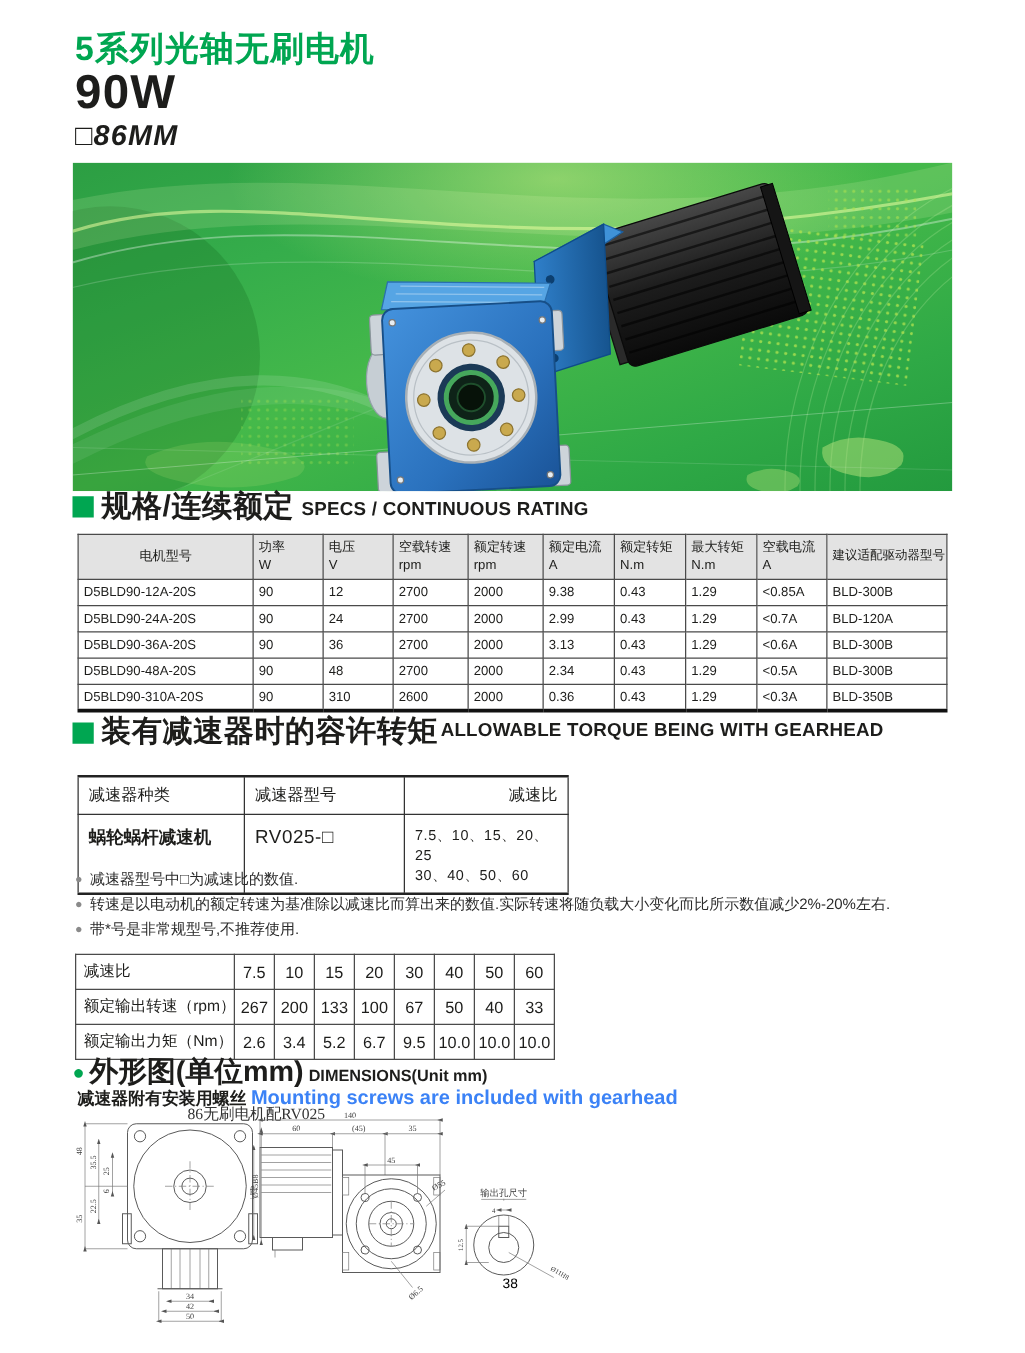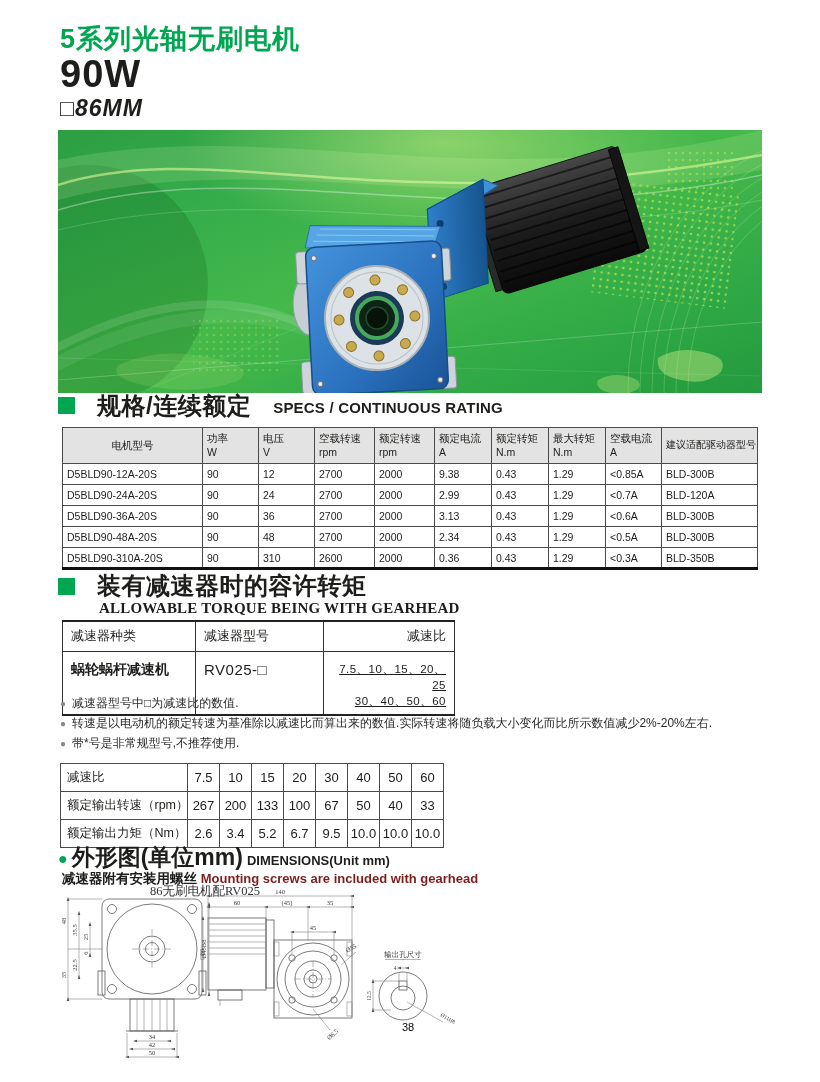--- a/index.html
+++ b/index.html
@@ -11,25 +11,25 @@
   .header{position:absolute;left:60px;top:24px;}
   .series-title{font-size:27px;font-weight:700;color:#00a651;letter-spacing:1px;line-height:1.15;}
   .power{font-size:38px;font-weight:700;letter-spacing:1px;line-height:1.05;color:#1d1d1b;}
   .frame-size{font-size:23px;font-weight:700;letter-spacing:1px;color:#1d1d1b;font-style:italic;}
 
   
   .banner{position:absolute;left:58px;top:130px;width:704px;height:263px;overflow:hidden;}
   .banner svg{display:block;}
 
   
-  .sec-head{position:absolute;display:flex;align-items:flex-end;gap:22px;}
+  .sec-head{position:absolute;display:flex;align-items:flex-end;gap:6px;}
   .sq{width:17px;height:17px;background:#00a651;display:inline-block;margin-bottom:4px;flex:0 0 auto;}
   .sec-cn{font-size:24px;font-weight:700;line-height:1;letter-spacing:.5px;}
   .sec-en{font-size:15px;font-weight:700;margin-bottom:2px;letter-spacing:.2px;}
-  .sec2-txt{display:flex;flex-direction:column;font-family:Liberation Serif, serif;}
+  .sec2-txt{display:flex;flex-direction:row;}
   .sec2-txt .sec-en{margin:2px 0 0 2px;}
 
   
   table.spec{position:absolute;left:62px;top:427px;width:695px;border-collapse:collapse;
              table-layout:fixed;font-size:10.5px;border:1px solid #222;}
   .spec th,.spec td{border:1px solid #4a4a4a;padding:1px 4px;text-align:left;font-weight:400;overflow:hidden;white-space:nowrap;}
   .spec thead th{background:#e3e3e3;height:36px;vertical-align:middle;}
   .spec thead th.c{text-align:center;}
   .spec thead th.small{font-size:10px;}
   .spec td{height:21px;}
@@ -38,41 +38,41 @@
 
   
   table.gear{position:absolute;left:62px;top:620px;width:392px;border-collapse:collapse;table-layout:fixed;
              border:1px solid #222;border-top:2px solid #222;border-bottom:2px solid #222;font-size:13px;}
   .gear th,.gear td{border:1px solid #333;padding:2px 8px;font-weight:400;}
   .gear thead th{height:30px;text-align:left;vertical-align:middle;}
   .gear thead th.r{text-align:right;}
   .gear td{height:64px;vertical-align:top;padding-top:9px;}
   .gear .gtype{font-weight:700;font-size:14px;margin-left:43px;}
   .gear .gmodel{font-size:15px;font-weight:500;letter-spacing:.5px;}
-  .gear .gratio{text-align:right;font-size:11.5px;line-height:1.4;letter-spacing:.5px;text-decoration:underline;}
+  .gear .gratio{text-align:left;font-size:11.5px;line-height:1.4;letter-spacing:.5px;}
 
   
   .notes{position:absolute;left:60px;top:696px;width:705px;font-size:12px;color:#2a2a2a;}
   .note-line{display:flex;align-items:flex-start;margin-bottom:5px;line-height:1.25;}
   .note-bullet{color:#8a8a8a;font-size:10px;margin:2px 6px 0 0;flex:0 0 auto;}
 
   
   table.ratio{position:absolute;left:60px;top:763px;width:383px;border-collapse:collapse;table-layout:fixed;
               border:1px solid #222;font-size:13px;}
   .ratio td{border:1px solid #4a4a4a;height:28px;text-align:center;padding:0 2px;white-space:nowrap;}
   .ratio td.rlabel{text-align:left;padding-left:6px;font-size:12.5px;}
 
   
   .dim-head{position:absolute;left:58px;top:846px;display:flex;align-items:flex-end;gap:4px;}
   .dot{color:#00a651;font-size:16px;line-height:1;margin-bottom:2px;}
   .dim-cn{font-size:23px;font-weight:700;line-height:1;}
   .dim-en{font-size:13px;font-weight:700;margin-bottom:1px;}
   .dim-sub{position:absolute;left:62px;top:870px;font-size:13.5px;}
   .dim-sub .cn{font-weight:700;}
-  .dim-sub .en{font-weight:700;font-size:13px;color:#7f1d1d;}
+  .dim-sub .en{font-weight:700;font-size:16px;color:#3b82f6;}
   .draw-title{position:absolute;left:150px;top:883px;font-size:12.5px;color:#333;
               font-family:"Liberation Serif","DejaVu Serif",serif;}
   .drawing{position:absolute;}
   .drawing svg{display:block;}
   .page-num{position:absolute;left:402px;top:1021px;font-size:11px;color:#000000;}
 
   
   .td-stroke{stroke:#5a5a5a;stroke-width:.8;fill:none;}
   .td-thin{stroke:#777;stroke-width:.55;fill:none;}
   text.dimtxt{fill:#3c3c3c;font-size:6.5px;font-family:"Liberation Serif","DejaVu Serif",serif;}

